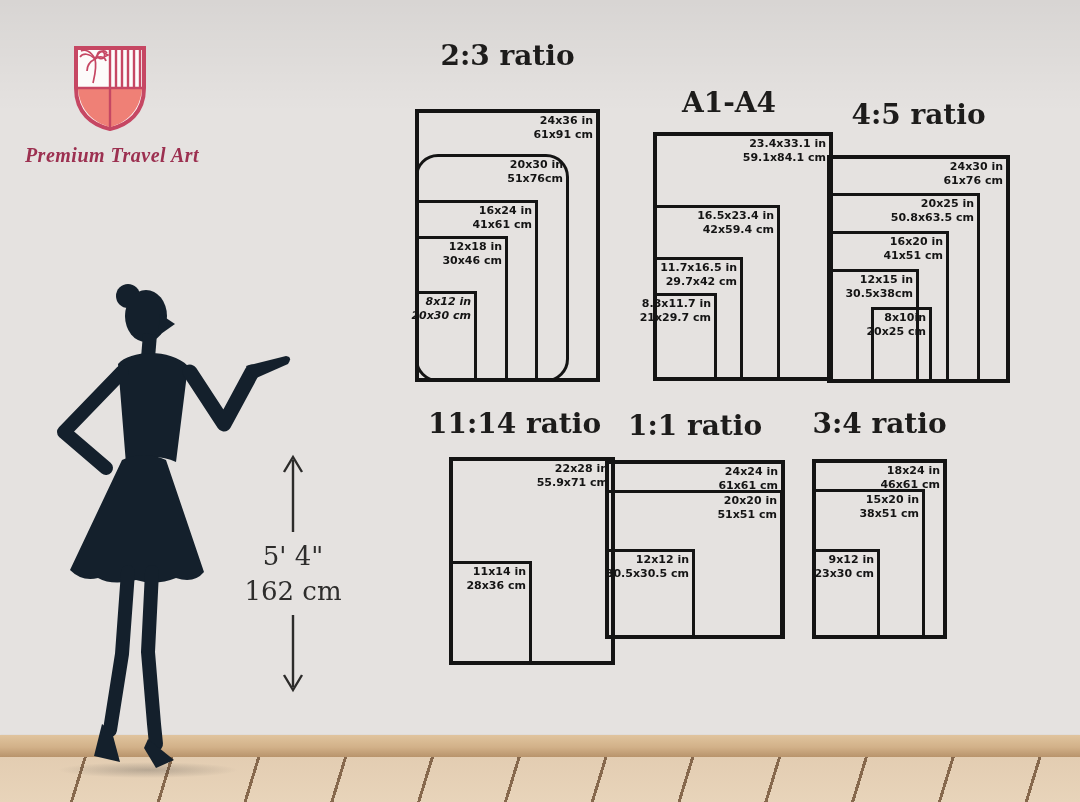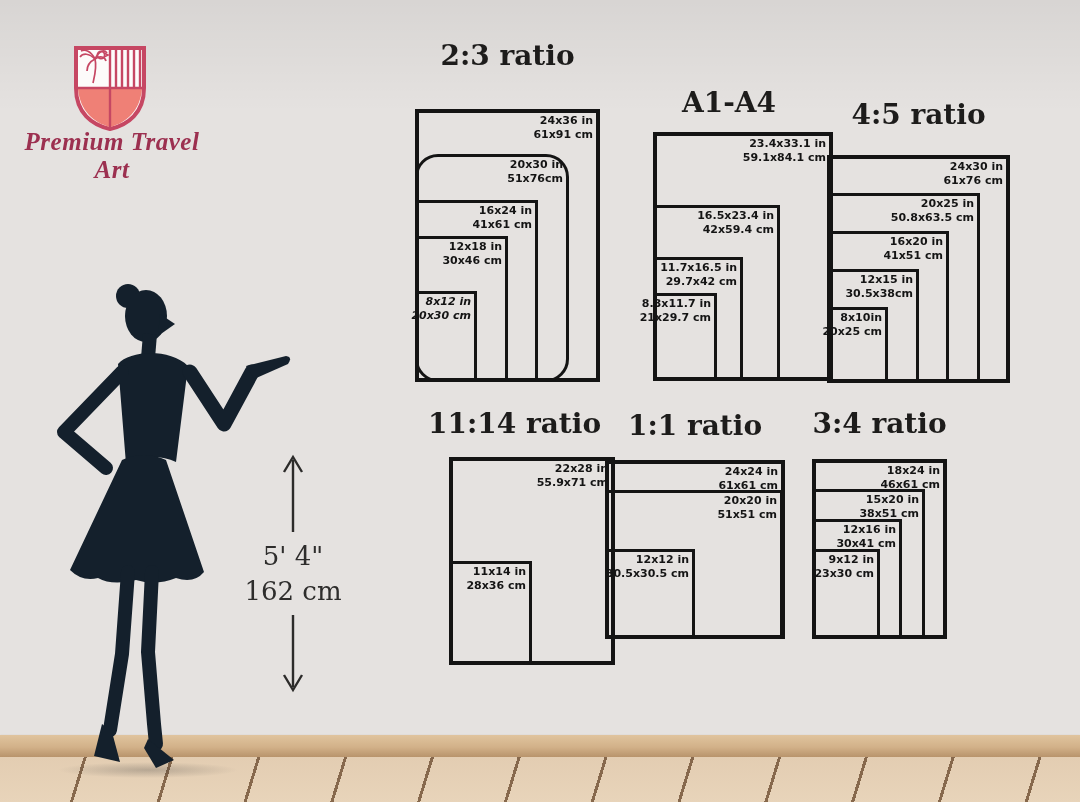--- a/index.html
+++ b/index.html
@@ -13,23 +13,23 @@
   
   .baseboard{position:absolute;left:0;top:735px;width:1080px;height:22px;
     background:linear-gradient(180deg,#e0c49e 0%,#d2b189 55%,#b8946c 100%);
     box-shadow:0 1px 2px rgba(90,60,30,.35);}
   .floor{position:absolute;left:0;top:757px;width:1080px;height:45px;
     background:
       repeating-linear-gradient(107deg, rgba(0,0,0,0) 0 80px, rgba(118,86,58,.85) 80px 83px),
       linear-gradient(180deg,#e3cdb2 0%,#e8d4ba 100%);}
   
   .logo{position:absolute;left:70px;top:44px;width:80px;height:88px;}
-  .brand{position:absolute;left:24px;top:128px;width:176px;text-align:center;
+  .brand{position:absolute;left:24px;top:144px;width:176px;text-align:center;
     font-family:"Liberation Serif",serif;font-style:italic;font-weight:bold;
-    font-size:25px;color:#9c3050;letter-spacing:.5px;}
+    font-size:20px;color:#9c3050;letter-spacing:.5px;}
   
   .woman{position:absolute;left:48px;top:284px;width:250px;height:500px;}
   
   .height-ref{position:absolute;left:237px;top:452px;width:112px;
     display:flex;flex-direction:column;align-items:center;color:#2e2d2c;}
   .height-ref .txt{font-family:"DejaVu Serif",serif;font-size:26px;line-height:1.25;
     text-align:center;margin:6px 0;}
   
   .diagram{position:absolute;}
   .diagram .title{position:absolute;bottom:100%;left:50%;transform:translateX(-50%);
@@ -193,21 +193,21 @@
             <div>16x20 in</div>
             <div>41x51 cm</div>
           </div>
         </div>
         <div class="size-box" style="width: 92px; height: 114px; border-width: 3px; z-index: 4;">
           <div class="size-label">
             <div>12x15 in</div>
             <div>30.5x38cm</div>
           </div>
         </div>
-        <div class="size-box" style="width: 61px; height: 76px; border-width: 3px; z-index: 5;">
+        <div class="size-box" style="width: 61px; height: 76px; border-width: 3px; z-index: 5; margin-left: 44px;">
           <div class="size-label">
             <div>8x10in</div>
             <div>20x25 cm</div>
           </div>
         </div>
       </div>
   </div>
   <div class="diagram" style="left:414px;top:457px;padding-left:35px;">
     <div class="title" style="margin-bottom:16px;">11:14 ratio</div>
     <div class="boxes" style="width:166px;height:208px;">
@@ -256,26 +256,20 @@
             <div>18x24 in</div>
             <div>46x61 cm</div>
           </div>
         </div>
         <div class="size-box" style="width: 113px; height: 150px; border-width: 3px; z-index: 2; padding-left: 16px;">
           <div class="size-label">
             <div>15x20 in</div>
             <div>38x51 cm</div>
           </div>
         </div>
-        <div class="size-box" style="width: 90px; height: 120px; border-width: 3px; z-index: 3;">
-          <div class="size-label">
-            <div>12x16 in</div>
-            <div>30x41 cm</div>
-          </div>
-        </div>
         <div class="size-box" style="width: 68px; height: 90px; border-width: 3px; z-index: 4;">
           <div class="size-label">
             <div>9x12 in</div>
             <div>23x30 cm</div>
           </div>
         </div>
       </div>
   </div>
 </div>
 

